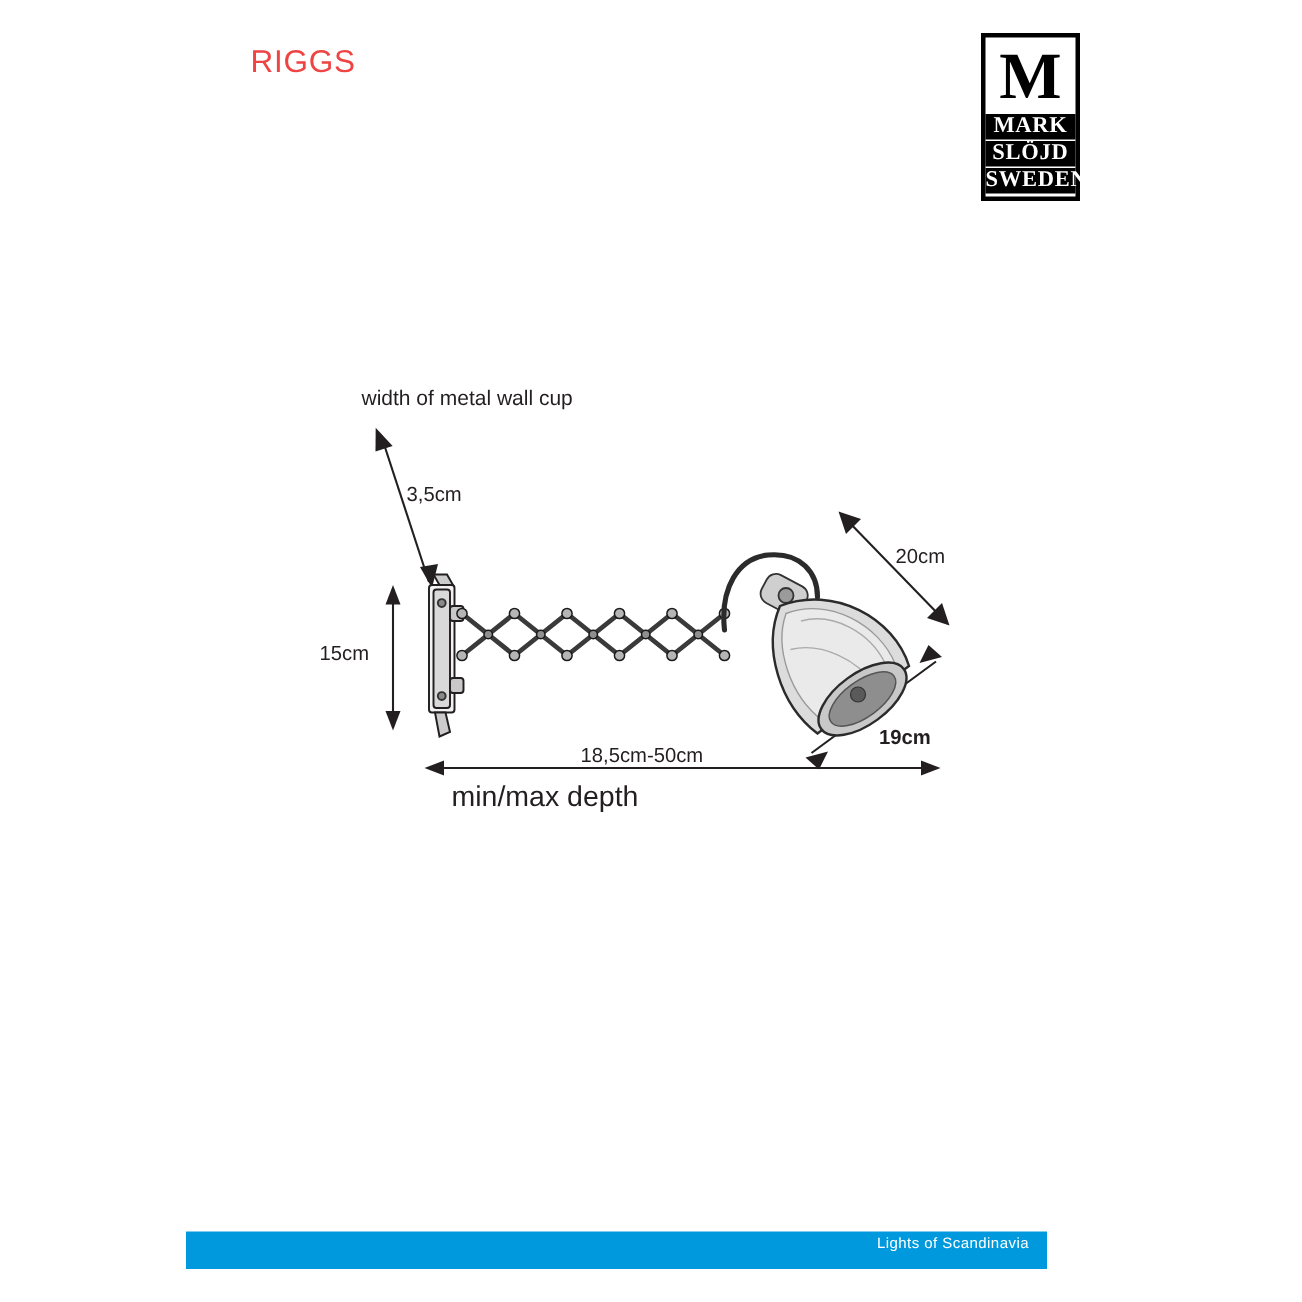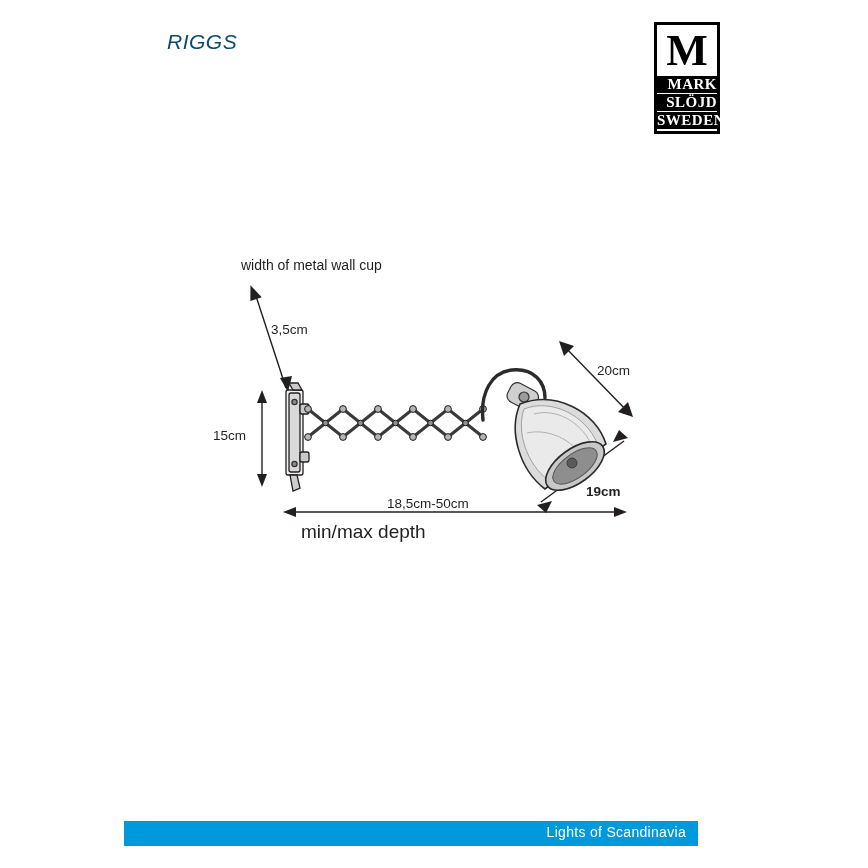--- a/index.html
+++ b/index.html
@@ -16,23 +16,22 @@
     overflow: hidden;
   }
 
   
   .product-title {
     position: absolute;
     left: 167px;
     top: 30px;
     font-size: 21px;
     letter-spacing: 0.5px;
-    color: #0c4a6e;
+    color: #ef4444;
     font-weight: 400;
-    font-style: italic;
   }
 
   .brand-logo {
     position: absolute;
     left: 654px;
     top: 22px;
     width: 66px;
     height: 112px;
     border: 3px solid #000;
     background: #fff;
@@ -54,21 +53,21 @@
   .brand-words {
     margin-top: 1px;
   }
   .brand-word {
     background: #000;
     color: #fff;
     font-family: "Liberation Serif", serif;
     font-weight: bold;
     font-size: 15px;
     line-height: 17px;
-    text-align: right;
+    text-align: center;
     letter-spacing: 0.5px;
     margin-bottom: 1px;
   }
 
   
   .diagram {
     position: absolute;
     left: 0;
     top: 0;
     width: 868px;
@@ -95,21 +94,21 @@
     top: 821px;
     width: 574px;
     height: 25px;
     background: #0099dd;
   }
   .footer-text {
     position: absolute;
     right: 12px;
     top: 3px;
     color: #ffffff;
-    font-size: 14px;
+    font-size: 10px;
     letter-spacing: 0.3px;
   }
 </style>
 </head>
 <body>
 
 <div class="product-title">RIGGS</div>
 
 <div class="brand-logo">
   <div class="brand-m">M</div>

